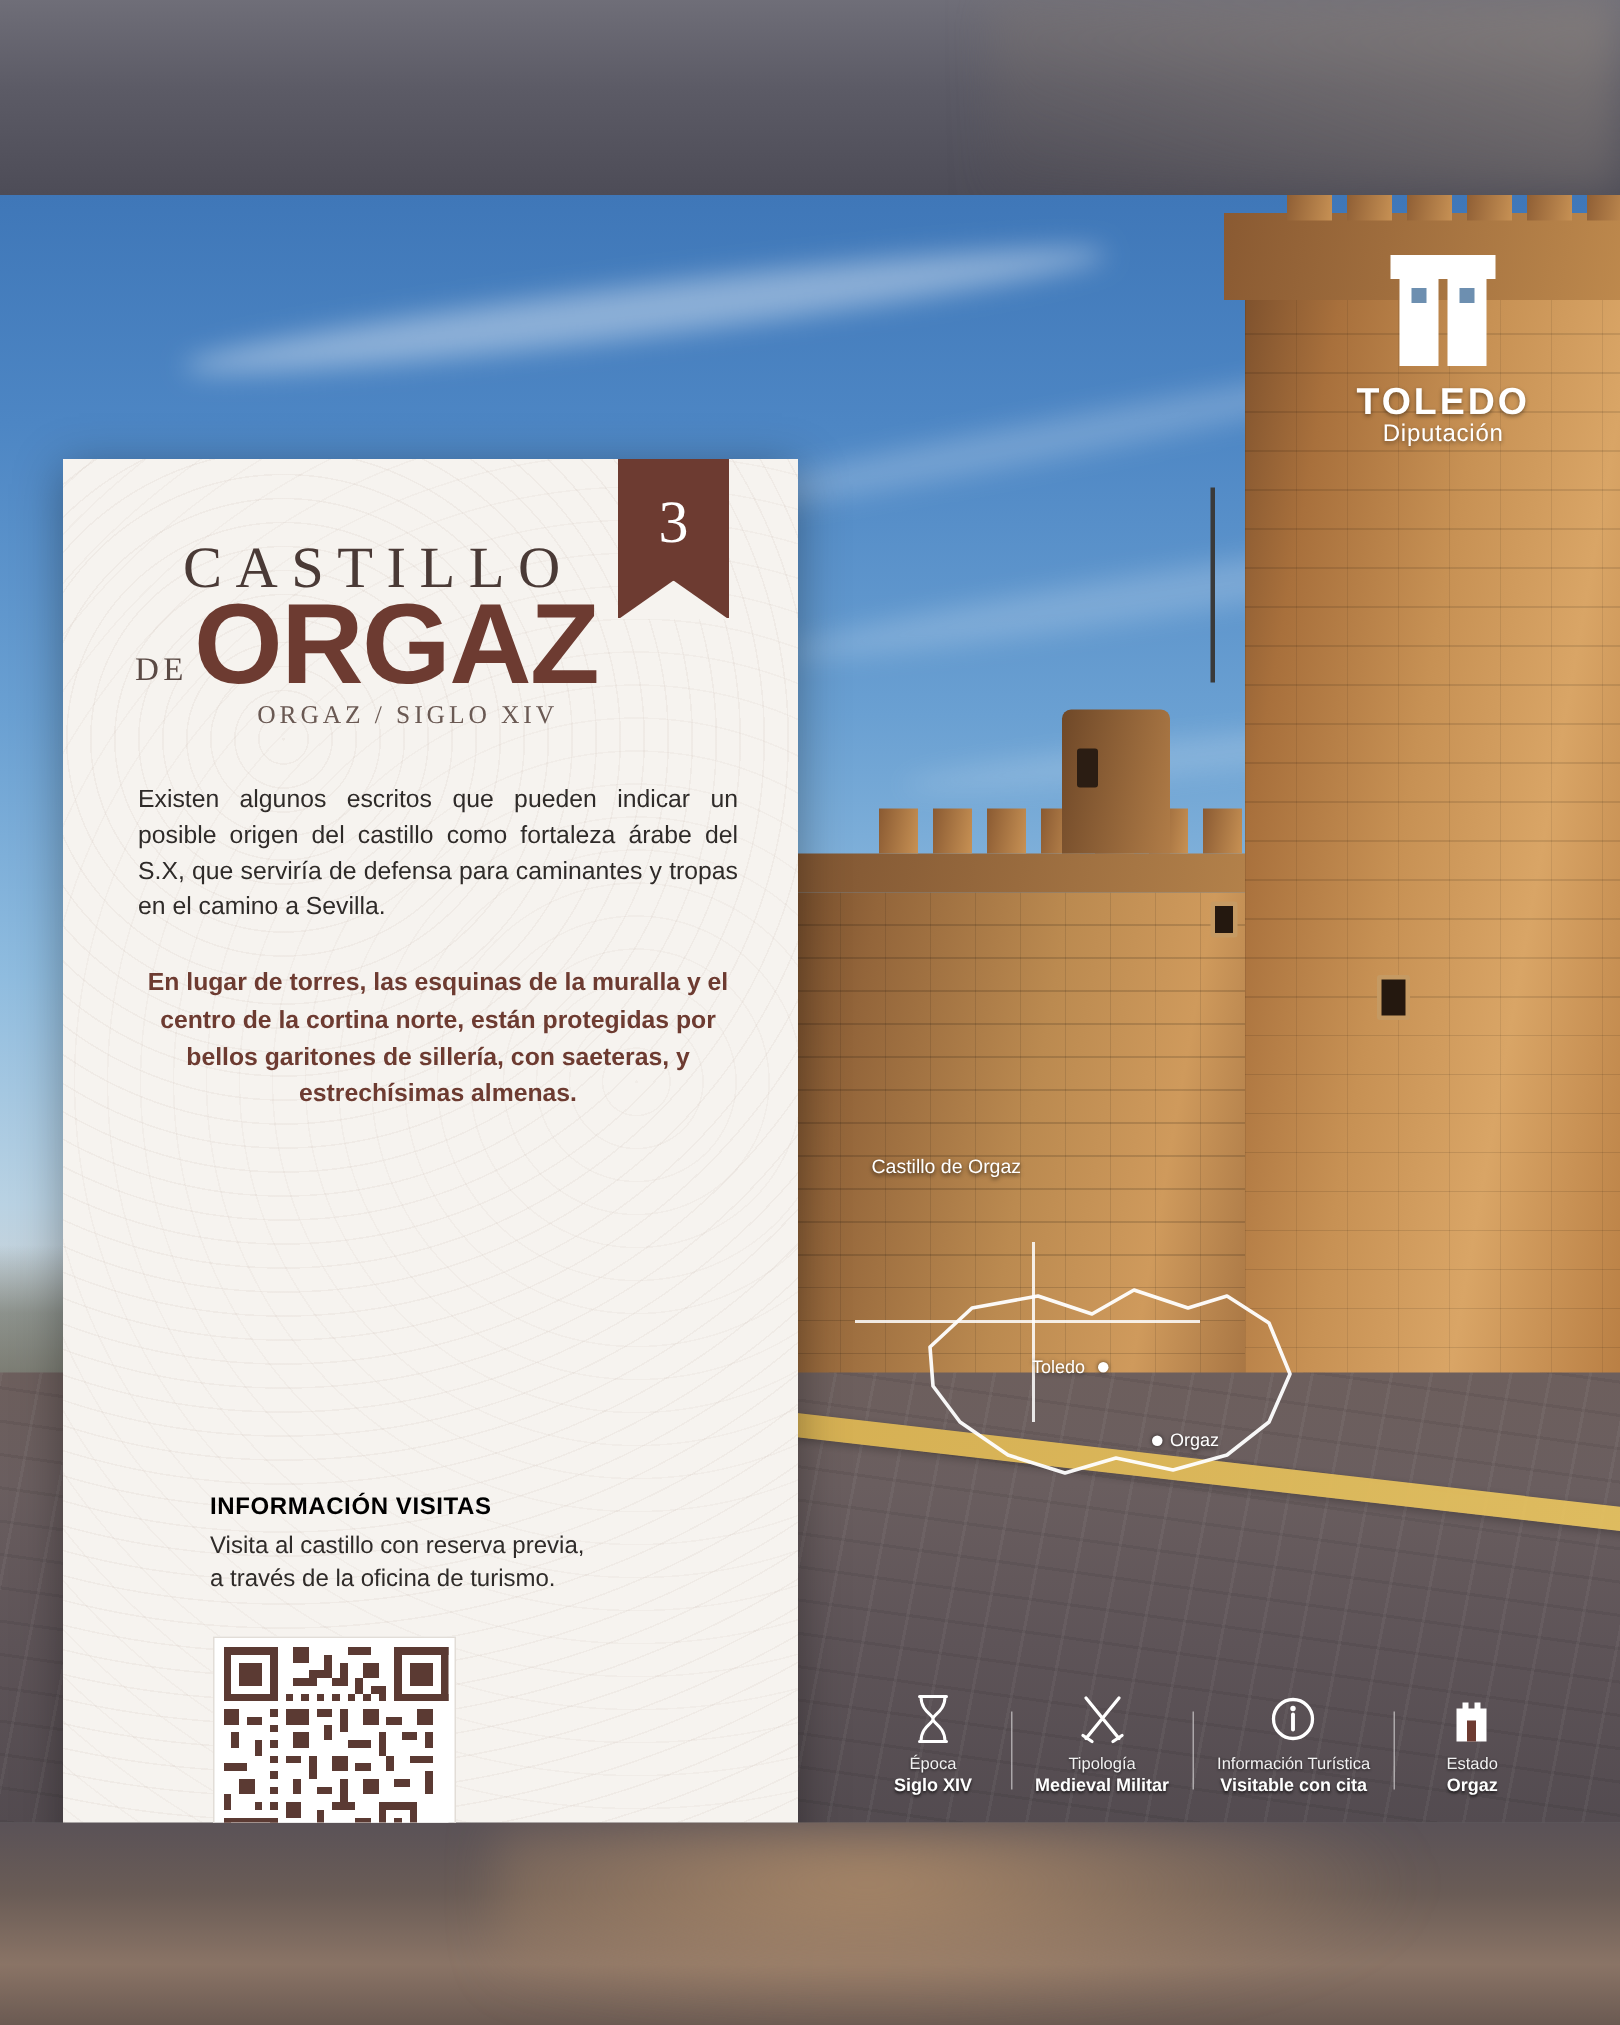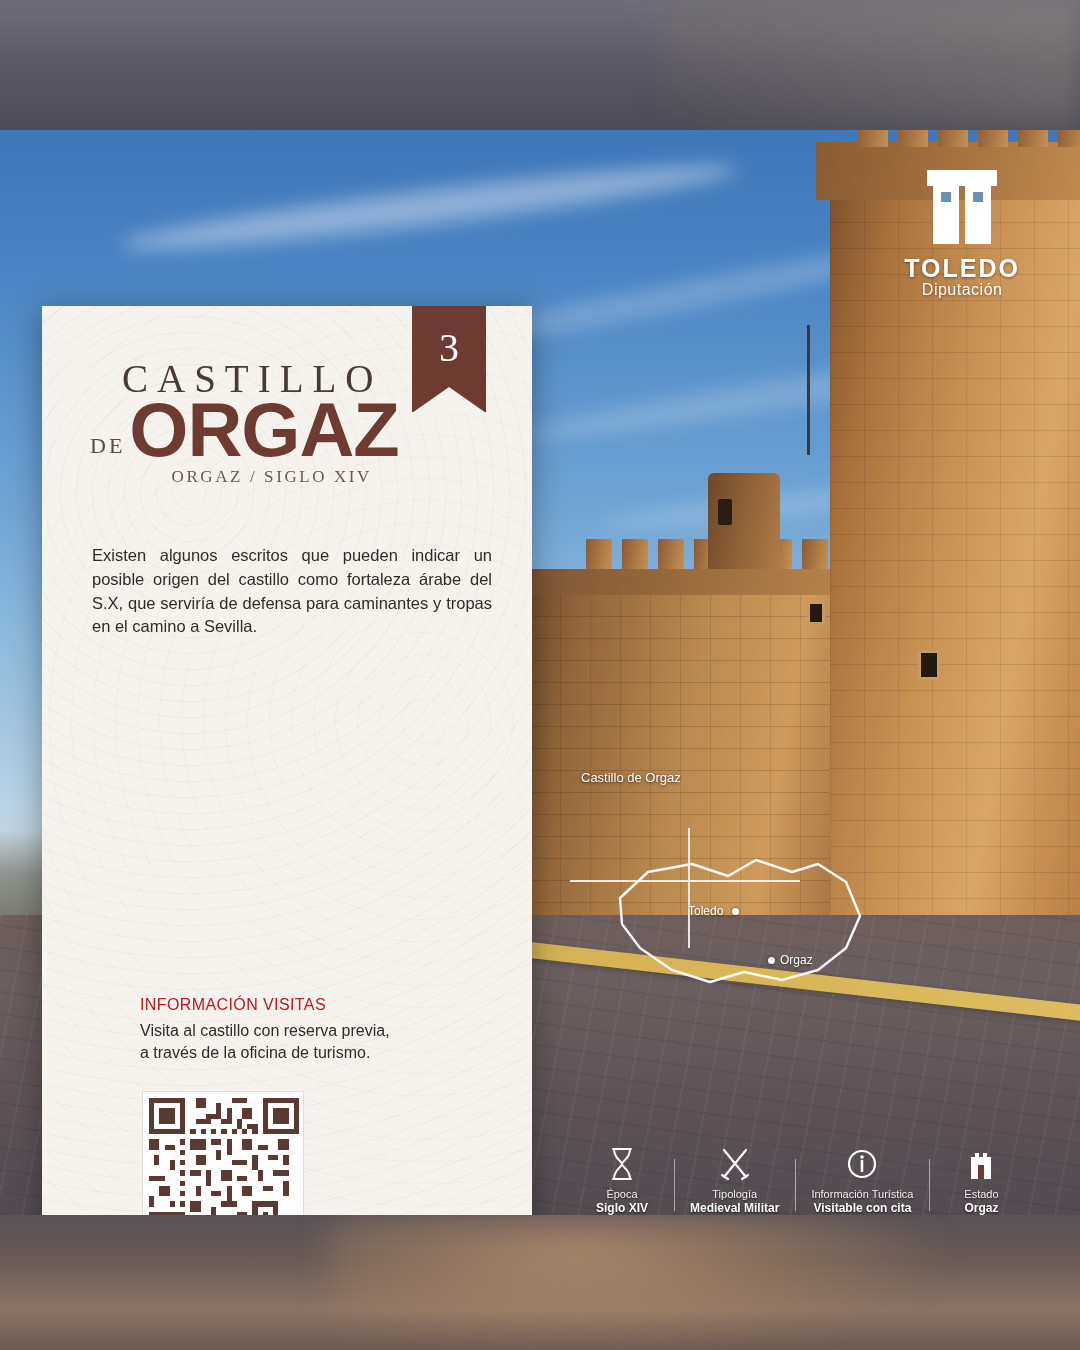--- a/index.html
+++ b/index.html
@@ -208,21 +208,21 @@
     box-shadow: 0 0 3px rgba(0,0,0,.6);
   }
   .map-cross {
     position: absolute; left: 10px; top: 8px; width: 230px; height: 120px;
   }
   .map-cross .h { position: absolute; left: 0; top: 52px; width: 230px; height: 2px; background: rgba(255,255,255,.85); }
   .map-cross .v { position: absolute; left: 118px; top: 0; width: 2px; height: 120px; background: rgba(255,255,255,.85); }
 
   
   .info-strip {
-    position: absolute; left: 570px; bottom: 0;
+    position: absolute; left: 570px; bottom: 18px;
     display: flex; align-items: flex-end; color: #fff;
   }
   .info-cell {
     padding: 0 16px; text-align: center; position: relative;
     min-width: 104px;
   }
   .info-cell + .info-cell::before {
     content: ""; position: absolute; left: 0; bottom: 4px;
     width: 1px; height: 52px; background: rgba(255,255,255,.5);
   }
@@ -288,35 +288,35 @@
     font-size: 76px; font-weight: 700; letter-spacing: -1px;
     color: #6d3b31; line-height: .92;
   }
   .t-sub {
     font-family: "Liberation Serif", serif;
     text-align: right; width: 282px;
     font-size: 17px; letter-spacing: 2.6px; color: #6a5953; margin-top: 2px;
   }
 
   .body-text {
-    position: absolute; left: 50px; top: 238px; width: 400px;
+    position: absolute; left: 50px; top: 216px; width: 400px;
     color: #2f2b29; font-size: 16.5px; line-height: 1.44;
     text-align: justify;
   }
   .body-text p { margin-bottom: 20px; }
   .highlight {
     color: #6d3b31; font-weight: 700; text-align: center;
     font-size: 16.5px; line-height: 1.5; margin-top: 26px;
   }
 
   .visits {
     position: absolute; left: 98px; top: 690px; width: 380px;
   }
   .visits-h {
-    color: #b91c1c; font-weight: 400; font-size: 16px; letter-spacing: .4px;
+    color: #000000; font-weight: 700; font-size: 16px; letter-spacing: .4px;
   }
   .visits-p {
     margin-top: 6px; font-size: 16px; line-height: 1.4; color: #2f2b29;
   }
 
   .qr-wrap { position: absolute; left: 100px; top: 785px; }
   .qr {
     width: 162px; height: 162px; background: #fff; padding: 6px;
     border: 1px solid #e2ddd7;
   }
@@ -480,20 +480,21 @@
         <div class="t-castillo">CASTILLO</div>
         <div class="t-de-row">
           <div class="t-de">DE</div>
           <div class="t-orgaz">ORGAZ</div>
         </div>
         <div class="t-sub">ORGAZ / SIGLO XIV</div>
       </div>
 
       <div class="body-text">
         <p>Existen algunos escritos que pueden indicar un posible origen del castillo como fortaleza árabe del S.X, que serviría de defensa para caminantes y tropas en el camino a Sevilla.</p>
+        <div class="highlight">En lugar de torres, las esquinas de la muralla y el centro de la cortina norte, están protegidas por bellos garitones de sillería, con saeteras, y estrechísimas almenas.</div>
       </div>
 
       <div class="visits">
         <div class="visits-h">INFORMACIÓN VISITAS</div>
         <div class="visits-p" style="white-space: pre-line;">Visita al castillo con reserva previa,
 a través de la oficina de turismo.</div>
       </div>
 
       <div class="qr-wrap">
         <div class="qr">

